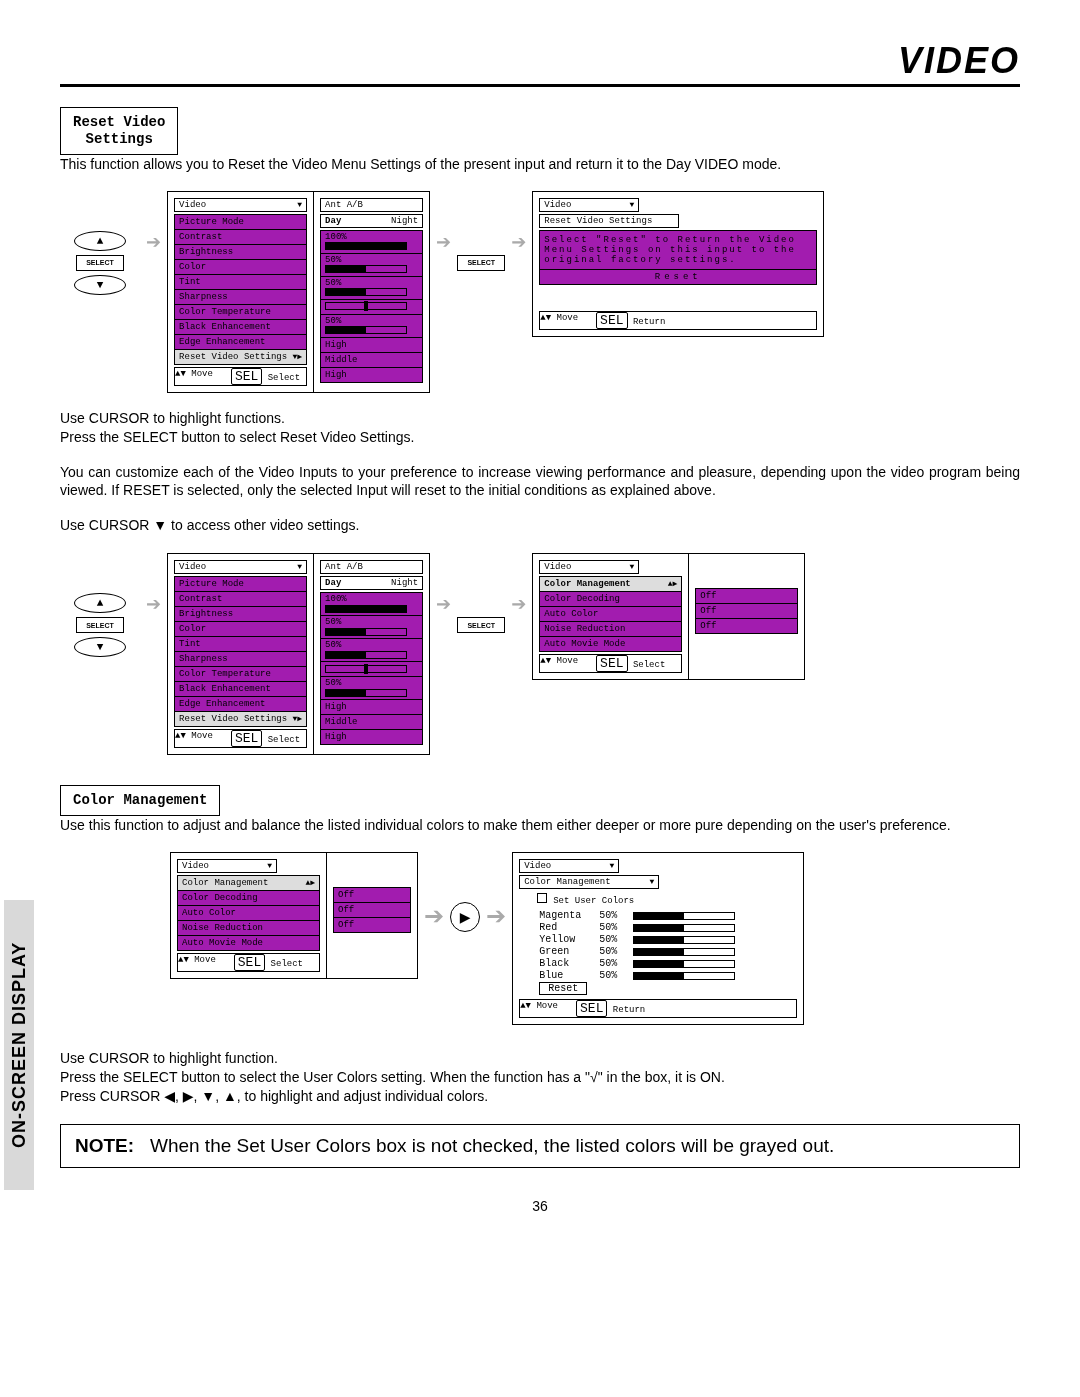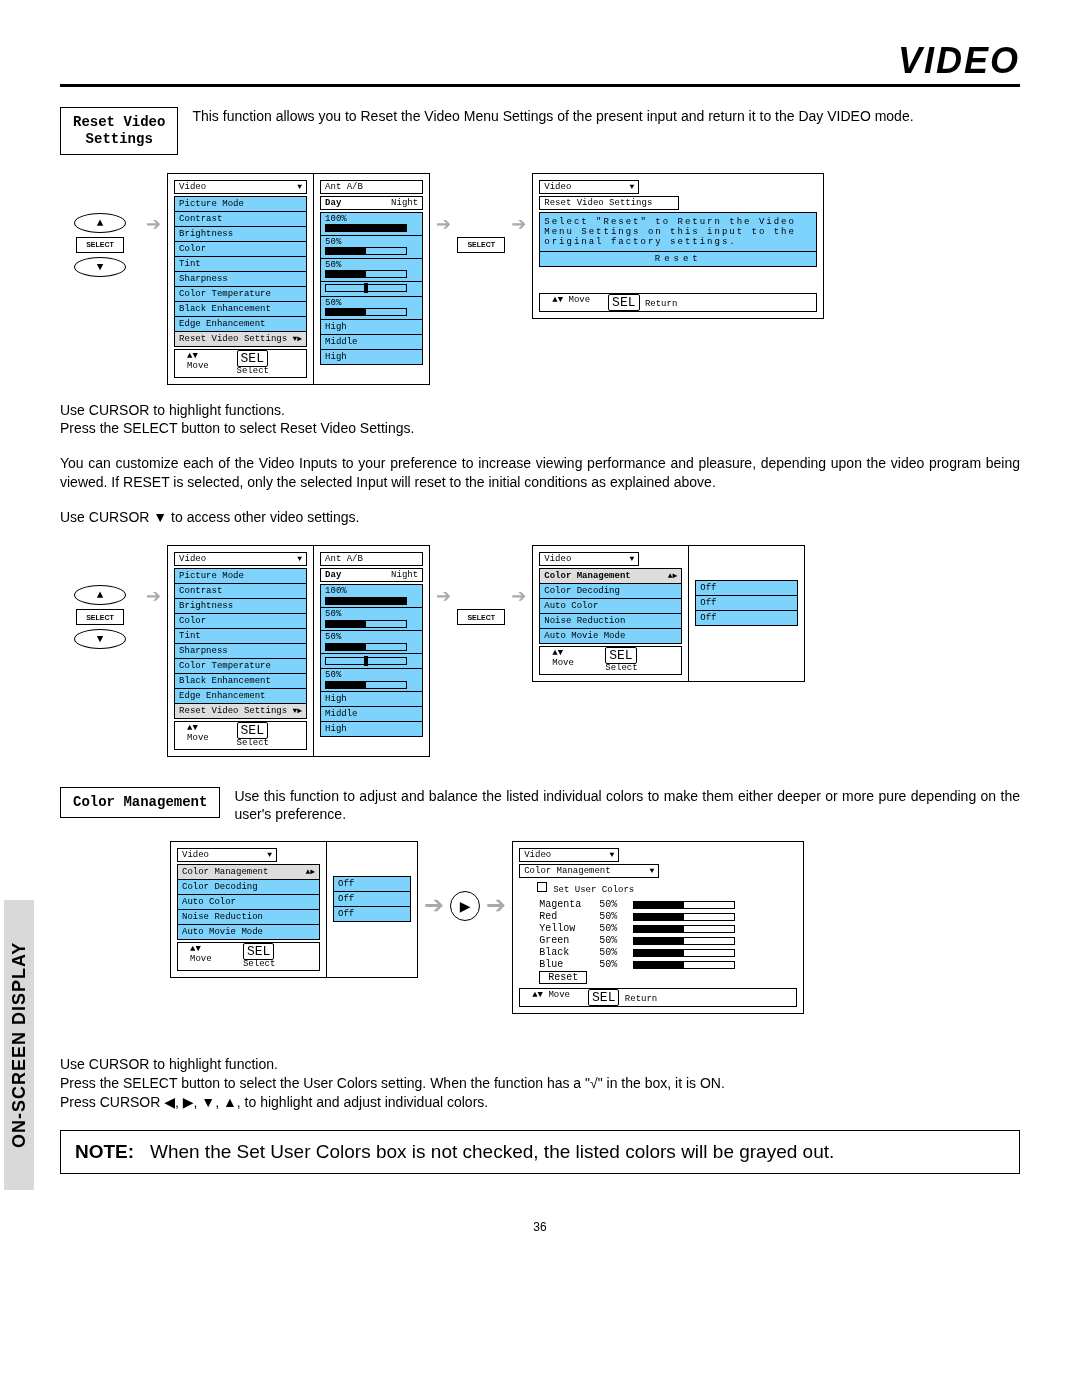--- a/index.html
+++ b/index.html
@@ -38,21 +38,21 @@
     font-size: 36px;
     font-weight: bold;
     font-style: italic;
     letter-spacing: 2px;
     padding-bottom: 2px;
   }
   .section-row {
     display: flex;
     align-items: flex-start;
     margin-top: 20px;
-    gap: 14px;
+    flex-direction: column;
   }
   .box-label {
     border: 1.5px solid #000;
     padding: 6px 12px;
     font-family: "Courier New", monospace;
     font-weight: bold;
     font-size: 14px;
     text-align: center;
     white-space: pre;
     line-height: 1.2;
@@ -133,21 +133,21 @@
   }
   table.osd-list {
     width: 100%;
     border-collapse: collapse;
     font-size: 9px;
   }
   table.osd-list td {
     border: 1px solid #000;
     padding: 1px 4px;
     height:12px;
-    background:#7dd3fc;
+    background:#a21caf;
   }
   table.osd-list tr.sel td{
     background:#ddd;
   }
   .slider {
     display:inline-block;
     width: 80px;
     height: 6px;
     border: 1px solid #000;
     position: relative;
@@ -160,21 +160,21 @@
   }
   .slider .thumb{
     position:absolute;
     top:-2px;
     width:4px;
     height:10px;
     background:#000;
   }
   .footer-move{
     border:1px solid #000;
-    padding:1px 12px;
+    padding:1px 0;
     margin-top:2px;
     font-size:9px;
     display:flex;
     gap:18px;
   }
   .para{
     font-size:14px;
     margin:16px 0;
     line-height:1.35;
     text-align: justify;
@@ -186,22 +186,22 @@
     font-family:Arial,sans-serif;
   }
   .note-box{
     border:1.5px solid #000;
     padding:10px 14px;
     font-size:19px;
     margin-top:18px;
   }
   .page-num{
     text-align:center;
-    font-size:12px;
-    margin-top:46px;
+    font-size:14px;
+    margin-top:30px;
   }
   .tri{font-size:8px;}
   .sel-box{border:1px solid #000;padding:0 3px;font-size:13px;border-radius:2px;}
   .reset-row td{text-align:center;letter-spacing:4px;font-weight:normal;}
   .colors-list{
     list-style:none;padding:0;margin:4px 0 4px 20px;font-size:10px;
   }
   .colors-list li{display:flex;align-items:center;gap:10px;margin:1px 0;}
   .colors-list li span.cname{width:50px;}
   .colors-list li span.pct{width:24px;}
@@ -632,21 +632,21 @@
             </li>
         </ul>
         <div class="footer-move">
             <span>▲▼ Move</span>
             <span><span class="sel-box">SEL</span> Return</span>
           </div>
       </div>
     </div>
   </div>
 
-  <div class="para" style="margin-top:41px;">
+  <div class="para" style="margin-top:24px;">
     <span>Use CURSOR to highlight function.</span><br>
     <span>Press the SELECT button to select the User Colors setting.  When the function has a "√" in the box, it is ON.</span><br>
     <span>Press CURSOR ◀, ▶, ▼, ▲, to highlight and adjust individual colors.</span><br>
   </div>
 
   <div class="note-box">
     <b>NOTE:</b>&nbsp;&nbsp;&nbsp;<span>When the Set User Colors box is not checked, the listed colors will be grayed out.</span>
   </div>
 
   <div class="page-num">36</div>

